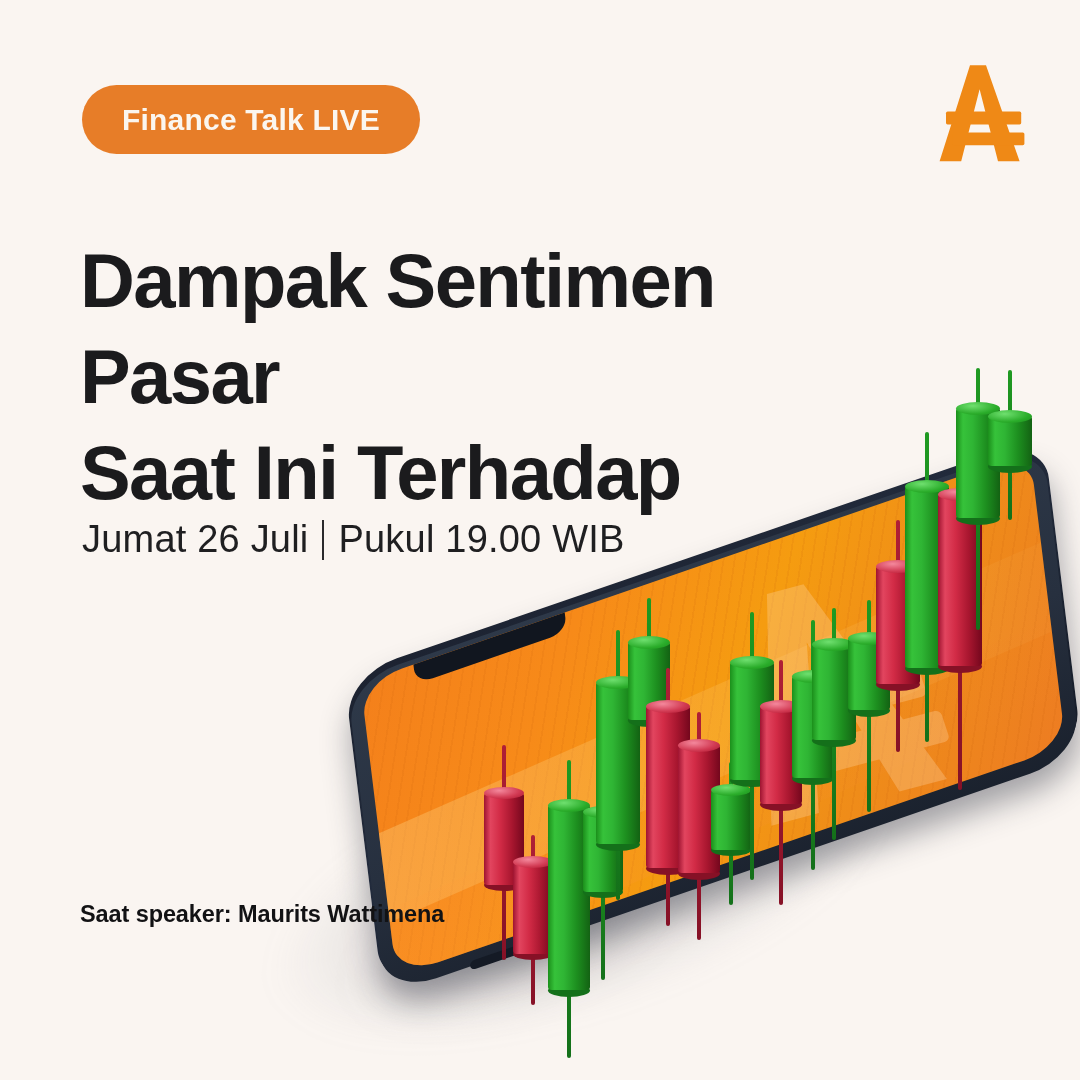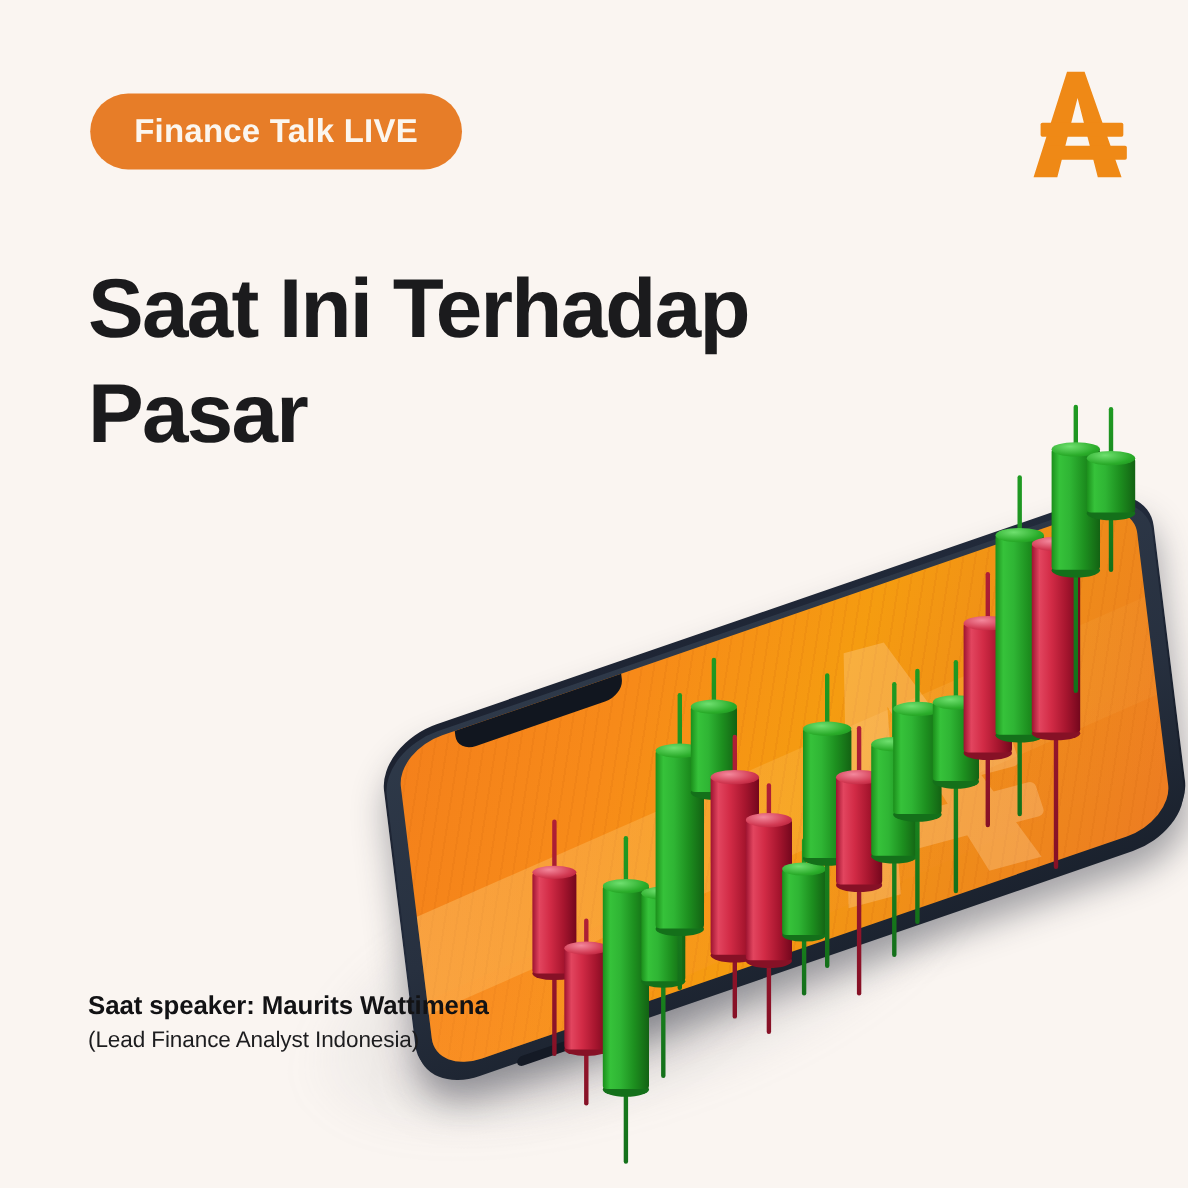--- a/index.html
+++ b/index.html
@@ -266,31 +266,36 @@
         <div class="body3d" style="top: 46px; width: 44px; height: 50px; background: linear-gradient(90deg, rgb(27, 143, 27) 0%, rgb(54, 194, 58) 16%, rgb(47, 181, 52) 38%, rgb(29, 143, 31) 68%, rgb(19, 98, 19) 100%);"></div>
         <div class="cap" style="top: 39.5px; width: 44px; height: 13px; background: radial-gradient(at 38% 30%, rgb(111, 224, 111), rgb(42, 172, 42) 62%, rgb(28, 140, 28));"></div>
       </div>
     </div>
 
   <div class="badge">
     <span>Finance Talk LIVE</span>
   </div>
 
   <h1 class="headline">
+    <span class="l">Dampak Sentimen</span>
+    <span class="l">Pasar</span>
     <span class="l">Saat Ini Terhadap</span>
-    <span class="l">Pasar</span>
   </h1>
 
+  <div class="dateline">
+    <span>Jumat 26 Juli</span>
+    <span class="sep"></span>
+    <span>Pukul 19.00 WIB</span>
+  </div>
 
   <div class="credits">
     <div class="credit-block">
     </div>
     <div class="credit-block">
       <div class="credit-name">Saat speaker: Maurits Wattimena</div>
-      <div class="credit-role">(Lead Finance Analyst Indonesia)</div>
     </div>
   </div>
 
   <div class="logo">
     <svg viewBox="0 0 120 130">
       <g fill="#ef8916">
         <path d="M50 4 h20 l42 120 h-27 L62 34 L39 124 H12 Z"></path>
         <rect x="20" y="62" width="94" height="16" rx="2"></rect>
         <rect x="28" y="88" width="90" height="16" rx="2"></rect>
       </g>

